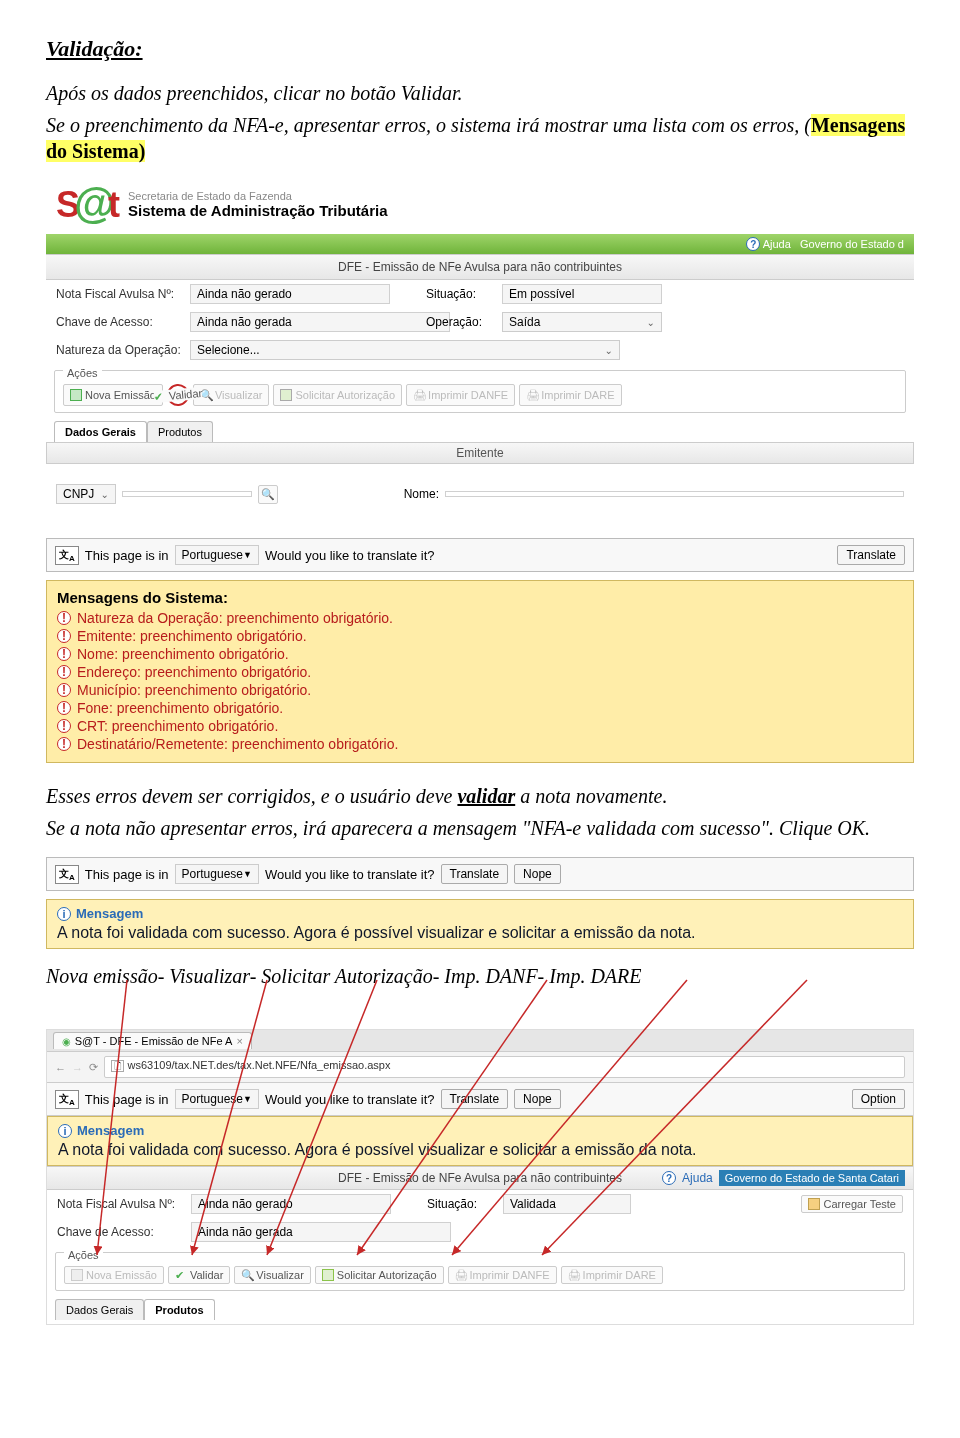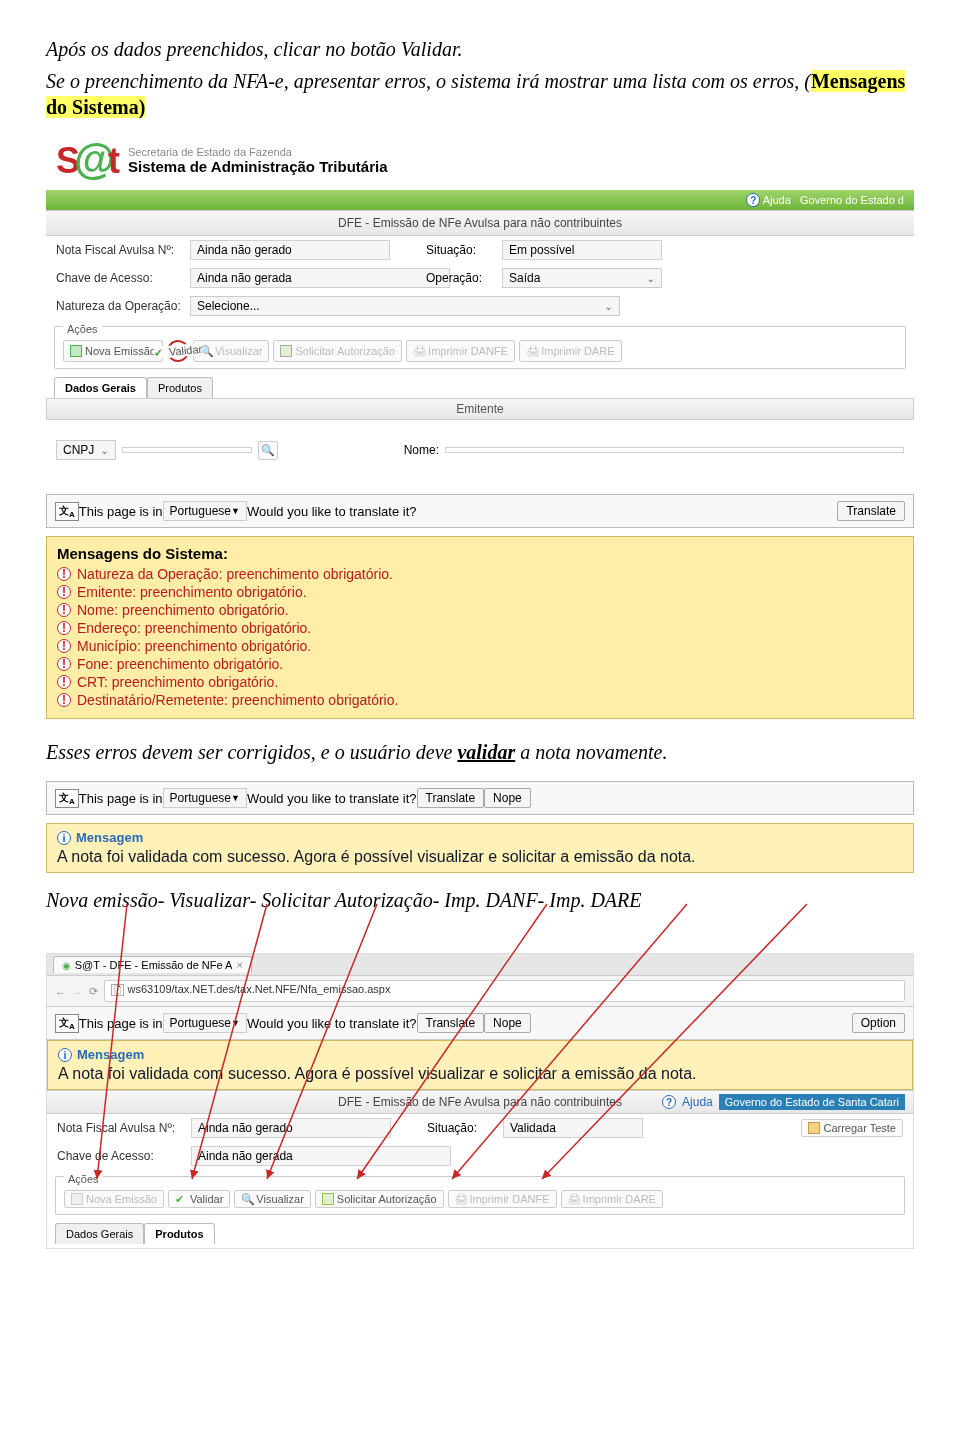--- a/index.html
+++ b/index.html
@@ -34,21 +34,21 @@
   .act-btn { border: 1px solid #ccc; background: #fafafa; padding: 2px 6px; font-size: 11px; color: #555; display: inline-flex; align-items: center; gap: 3px; border-radius: 2px; }
   .act-btn.disabled { color: #bbb; }
   .icon-sq { width: 12px; height: 12px; display: inline-block; }
   .circle { width: 22px; height: 22px; border: 2px solid #c62828; border-radius: 50%; position: relative; transform: rotate(-5deg); display: flex; align-items: center; justify-content: center; }
   .circle .act-btn { border: none; padding: 0; }
   .tabs { display: flex; margin: 8px 8px 0 8px; }
   .tab { border: 1px solid #bbb; padding: 4px 10px; font-size: 11px; background: #f0f0f0; border-bottom: none; border-top-left-radius: 3px; border-top-right-radius: 3px; }
   .tab.active { background: #fff; font-weight: bold; }
   .grey-bar2 { background: linear-gradient(#f7f7f7, #e7e7e7); text-align: center; font-size: 12px; color: #555; padding: 3px 0; border: 1px solid #ccc; margin: 0 0; }
   .cnpj-row { display: flex; align-items: center; padding: 20px 10px; gap: 6px; font-size: 12px; }
-  .trans-bar { border: 1px solid #bbb; background: #f8f8f8; padding: 6px 8px; display: flex; align-items: center; font-size: 13px; margin-bottom: 8px; }
+  .trans-bar { border: 1px solid #bbb; background: #f8f8f8; padding: 6px 8px; display: flex; align-items: center; gap: 6px; font-size: 13px; margin-bottom: 8px; }
   .lang-icon { border: 1px solid #888; padding: 1px 3px; font-size: 10px; font-weight: bold; background: #fff; }
   .lang-icon sub { font-size: 8px; }
   .msg-panel { background: #ffeda8; border: 1px solid #d0b860; padding: 8px 10px; }
   .msg-panel .mh { color: #000; font-weight: bold; font-size: 15px; margin-bottom: 4px; }
   .msg-panel .merr { color: #b71c1c; font-size: 14px; display: flex; align-items: center; gap: 6px; margin: 2px 0; }
   .err-icon { width: 14px; height: 14px; background: #fff; border-radius: 50%; color: #c62828; display: inline-flex; align-items: center; justify-content: center; font-weight: bold; font-size: 12px; border: 1px solid #c62828; flex-shrink: 0; }
   .msg-panel2 { background: #fff1b8; border: 1px solid #d0b860; padding: 6px 10px; }
   .msg-panel2 .mh2 { color: #2a6bb7; font-weight: bold; font-size: 13px; display: flex; align-items: center; gap: 5px; }
   .msg-panel2 .mtxt { font-size: 16px; color: #0f172a; margin-top: 3px; }
   .info-icon { width: 14px; height: 14px; background: #fff; border-radius: 50%; color: #2a6bb7; display: inline-flex; align-items: center; justify-content: center; font-weight: bold; font-size: 11px; border: 1px solid #2a6bb7; }
@@ -57,20 +57,21 @@
   .btab { background: #fafafa; border: 1px solid #bbb; border-bottom: none; padding: 2px 8px; border-top-left-radius: 3px; border-top-right-radius: 3px; display: flex; align-items: center; gap: 4px; }
   .addr-row { background: #f4f4f4; padding: 4px 8px; display: flex; align-items: center; gap: 6px; font-size: 11px; border-top: 1px solid #ccc; border-bottom: 1px solid #ccc; }
   .addr { flex: 1; padding: 2px 6px; border: 1px solid #ccc; border-radius: 2px; background: #fff; color: #333; }
   .btn { border: 1px solid #aaa; background: #f5f5f5; padding: 2px 8px; font-size: 12px; border-radius: 2px; }
   .help-icon { width: 14px; height: 14px; background: #fff; border-radius: 50%; color: #2a6bb7; display: inline-flex; align-items: center; justify-content: center; font-weight: bold; font-size: 10px; border: 1px solid #2a6bb7; }
 </style>
 </head>
 <body>
 
 <div class="doc">
+  <div class="heading">Validação:</div>
   <p class="para">Após os dados preenchidos, clicar no botão Validar.</p>
   <p class="para">
     <span>Se o preenchimento da NFA-e, apresentar erros, o sistema irá mostrar uma lista com os erros, (</span><span class="hl">Mensagens do Sistema)</span>
   </p>
 
   <div class="screenshot">
     <div class="sat-logo">
       <div class="sat-logo-img">
         <span class="sat-logo-s">S</span>
           <span class="sat-logo-at">@</span>
@@ -208,20 +209,21 @@
       </div>
     <div class="merr">
         <span class="err-icon">!</span>
         <span>Destinatário/Remetente: preenchimento obrigatório.</span>
       </div>
   </div>
 
   <p class="para" style="margin-top:20px">
     <span>Esses erros devem ser corrigidos, e o usuário deve </span><span class="bolditalic">validar</span><span> a nota novamente.</span>
   </p>
+  <p class="para">Se a nota não apresentar erros, irá aparecera a mensagem "NFA-e validada com sucesso". Clique OK.</p>
 
   <div class="screenshot" style="margin-top:16px">
     <div class="trans-bar">
       <span class="lang-icon">文<sub>A</sub></span>
       <span>This page is in</span>
       <span class="sel">
           <span>Portuguese</span> 
           <span style="font-size:9px">▼</span>
         </span>
       <span>Would you like to translate it?</span>
@@ -282,21 +284,21 @@
       <span style="flex:1;text-align:right;display:flex;justify-content:flex-end;gap:6px;align-items:center">
         <span class="help-icon">?</span>
         <span style="color:#2a6bb7">Ajuda</span>
         <span style="background:#2a7fb5;color:#fff;padding:2px 6px;font-size:11px">Governo do Estado de Santa Catari</span>
       </span>
     </div>
     <div class="form-row">
       <span class="label">Nota Fiscal Avulsa Nº:</span>
       <span class="val">Ainda não gerado</span>
       <span class="label2">Situação:</span>
-      <span class="val" style="width:140px">Validada</span>
+      <span class="val" style="width:128px">Validada</span>
       <span style="flex:1"></span>
       <span class="act-btn">
           <span class="icon-sq" style="background:#f5d080;border:1px solid #c0a050"></span>
           <span>Carregar Teste</span>
         </span>
     </div>
     <div class="form-row">
       <span class="label">Chave de Acesso:</span>
       <span class="val val-wide">Ainda não gerada</span>
     </div>

